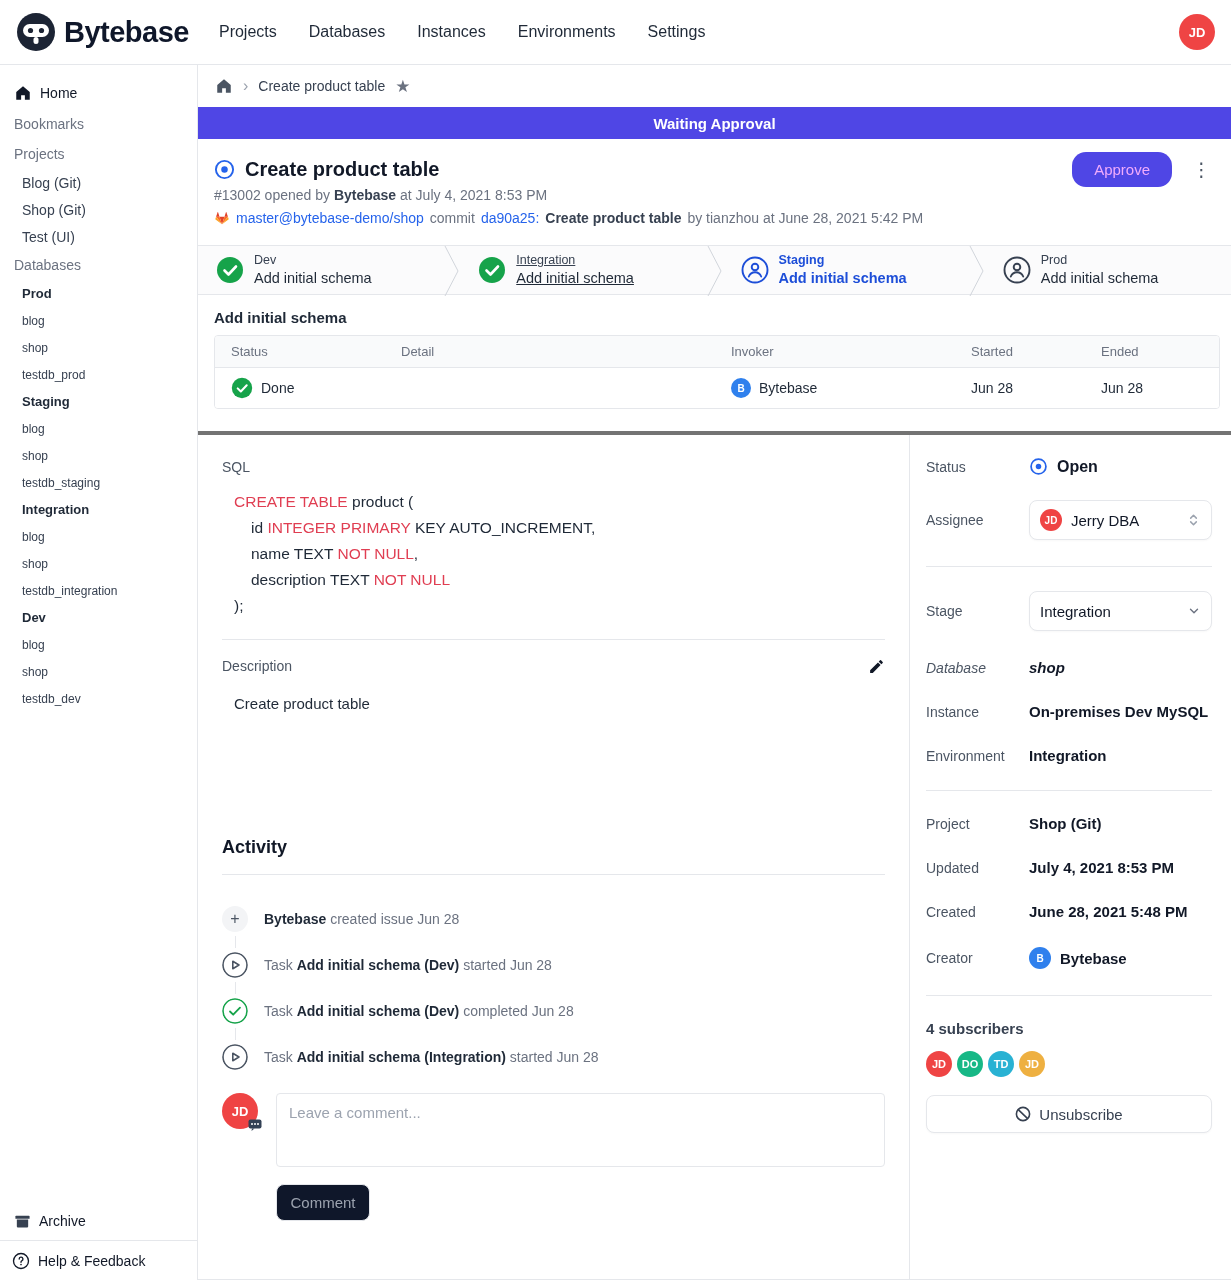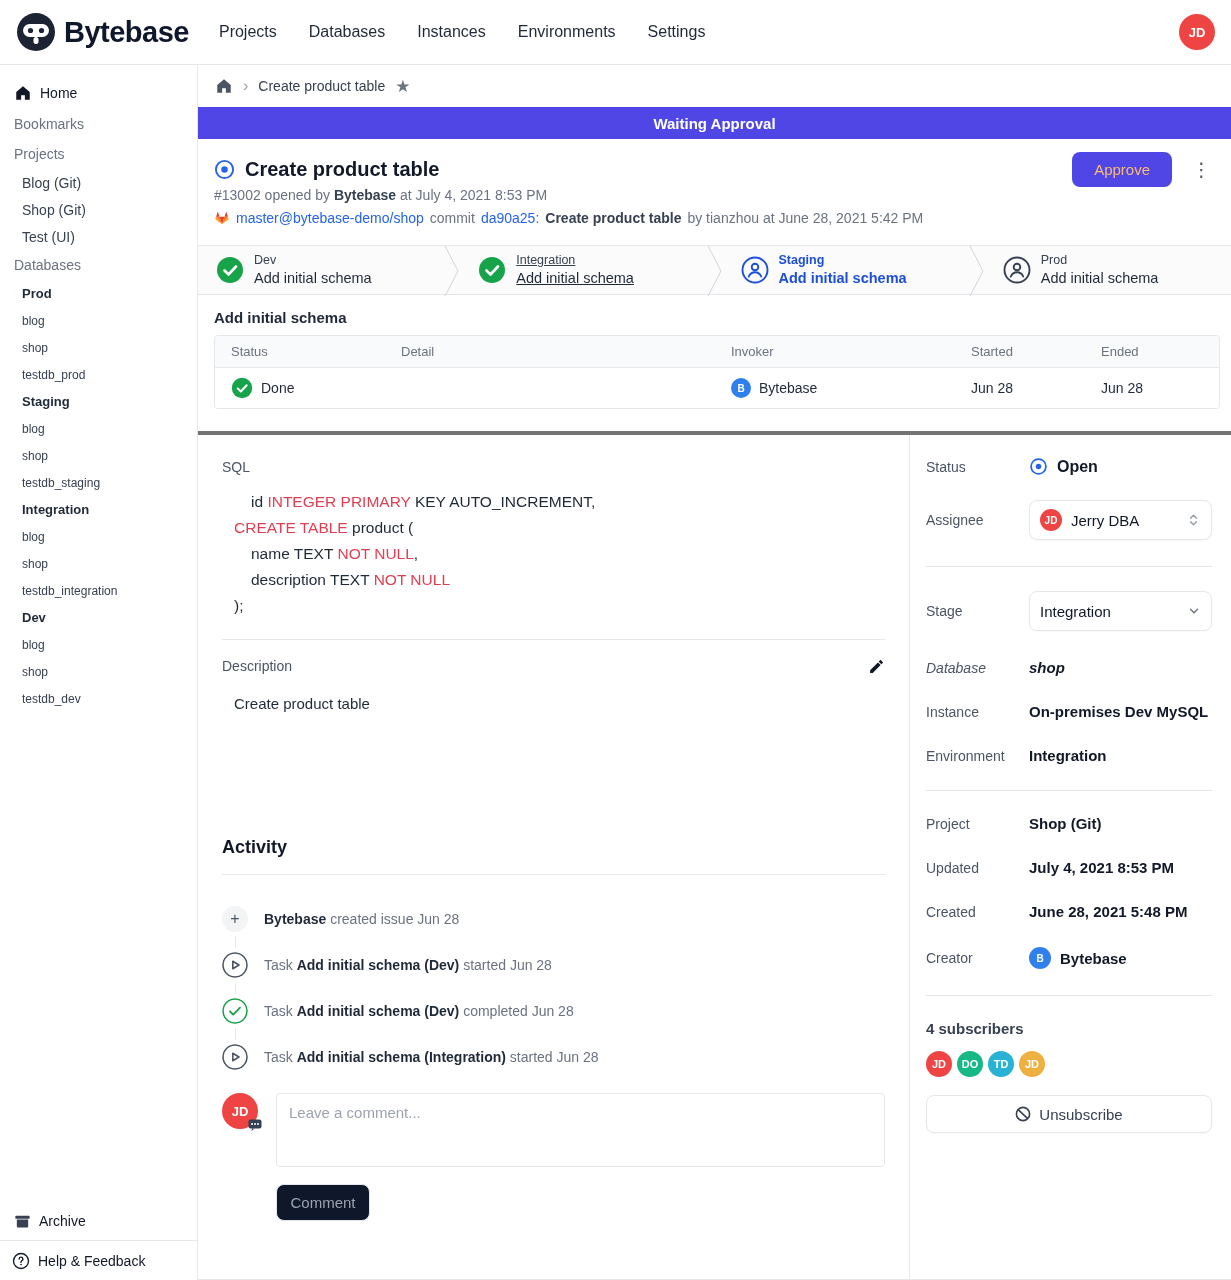--- a/index.html
+++ b/index.html
@@ -40,21 +40,21 @@
   .star { color:#6b7280; font-size:17px; cursor:pointer; }
 
   
   .banner { height:32px; background:#4f46e5; color:#fff; font-size:15px; font-weight:600; display:flex; align-items:center; justify-content:center; }
 
   
   .issue-head { padding:13px 16px 12px 16px; height:106px; }
   .issue-title-row { display:flex; align-items:center; gap:10px; }
   .issue-title { font-size:20px; font-weight:700; color:#111827; }
   .head-actions { margin-left:auto; display:flex; align-items:center; gap:16px; }
-  .btn-approve { background:#4f46e5; color:#fdba74; border:none; border-radius:8px; font-size:15px; font-weight:500; padding:9px 22px; cursor:pointer; font-family:inherit; }
+  .btn-approve { background:#4f46e5; color:#f0abfc; border:none; border-radius:14px; font-size:15px; font-weight:500; padding:9px 22px; cursor:pointer; font-family:inherit; }
   .kebab { color:#4b5563; font-size:19px; cursor:pointer; letter-spacing:0; line-height:1; padding:0 4px; }
   .issue-meta { margin-top:0; font-size:14px; color:#6b7280; }
   .issue-meta .author { color:#374151; font-weight:600; }
   .git-line { margin-top:7px; display:flex; align-items:center; gap:6px; font-size:14px; color:#6b7280; }
   .git-link { color:#2563eb; cursor:pointer; }
   .git-msg { color:#374151; font-weight:600; }
 
   
   .pipeline { height:50px; border-top:1px solid #e5e7eb; border-bottom:1px solid #e5e7eb; background:#fbfbfc; display:flex; align-items:stretch; }
   .stage { flex:1; display:flex; align-items:center; gap:10px; padding-left:18px; cursor:pointer; }
@@ -331,22 +331,22 @@
                 <span>Jun 28</span>
               </div>
           </div>
         </div>
       </div>
 
       <div class="cols">
         <div class="col-left">
           <div class="sec-label">SQL</div>
           <div class="code-block">
+            <div class="code-line"><span class="kw">CREATE TABLE</span><span> product (</span></div>
             <div class="code-line ind"><span>id </span><span class="kw">INTEGER PRIMARY</span><span> KEY AUTO_INCREMENT,</span></div>
-            <div class="code-line"><span class="kw">CREATE TABLE</span><span> product (</span></div>
             <div class="code-line ind"><span>name TEXT </span><span class="kw">NOT NULL</span><span>,</span></div>
             <div class="code-line ind"><span>description TEXT </span><span class="kw">NOT NULL</span><span></span></div>
             <div class="code-line"><span>);</span></div>
           </div>
 
           <div class="hr"></div>
           <div class="desc-head">
             <span class="sec-label">Description</span>
             <svg style="margin-left:auto" width="17" height="17" viewBox="0 0 24 24">
                 <path d="M3 17.25V21h3.75L17.81 9.94l-3.75-3.75L3 17.25zM20.71 7.04a1 1 0 0 0 0-1.41l-2.34-2.34a1 1 0 0 0-1.41 0l-1.83 1.83 3.75 3.75 1.83-1.83z" fill="#111827"></path>

